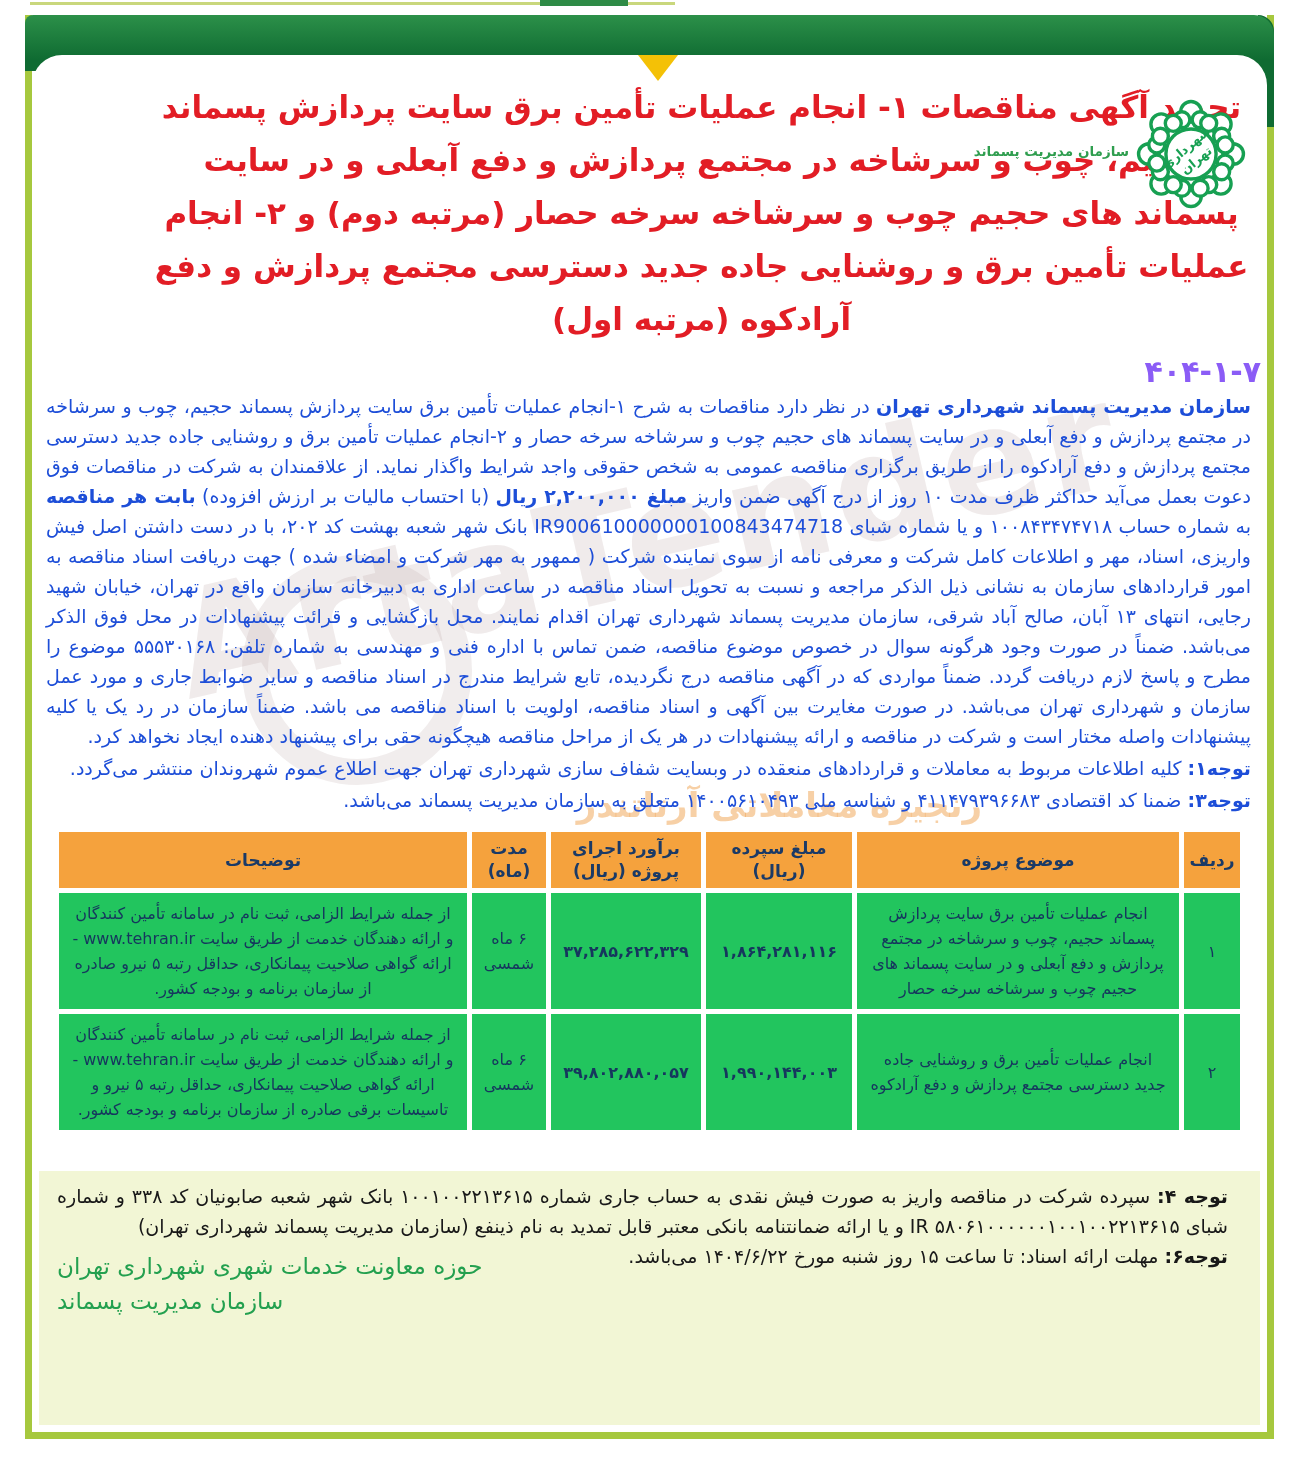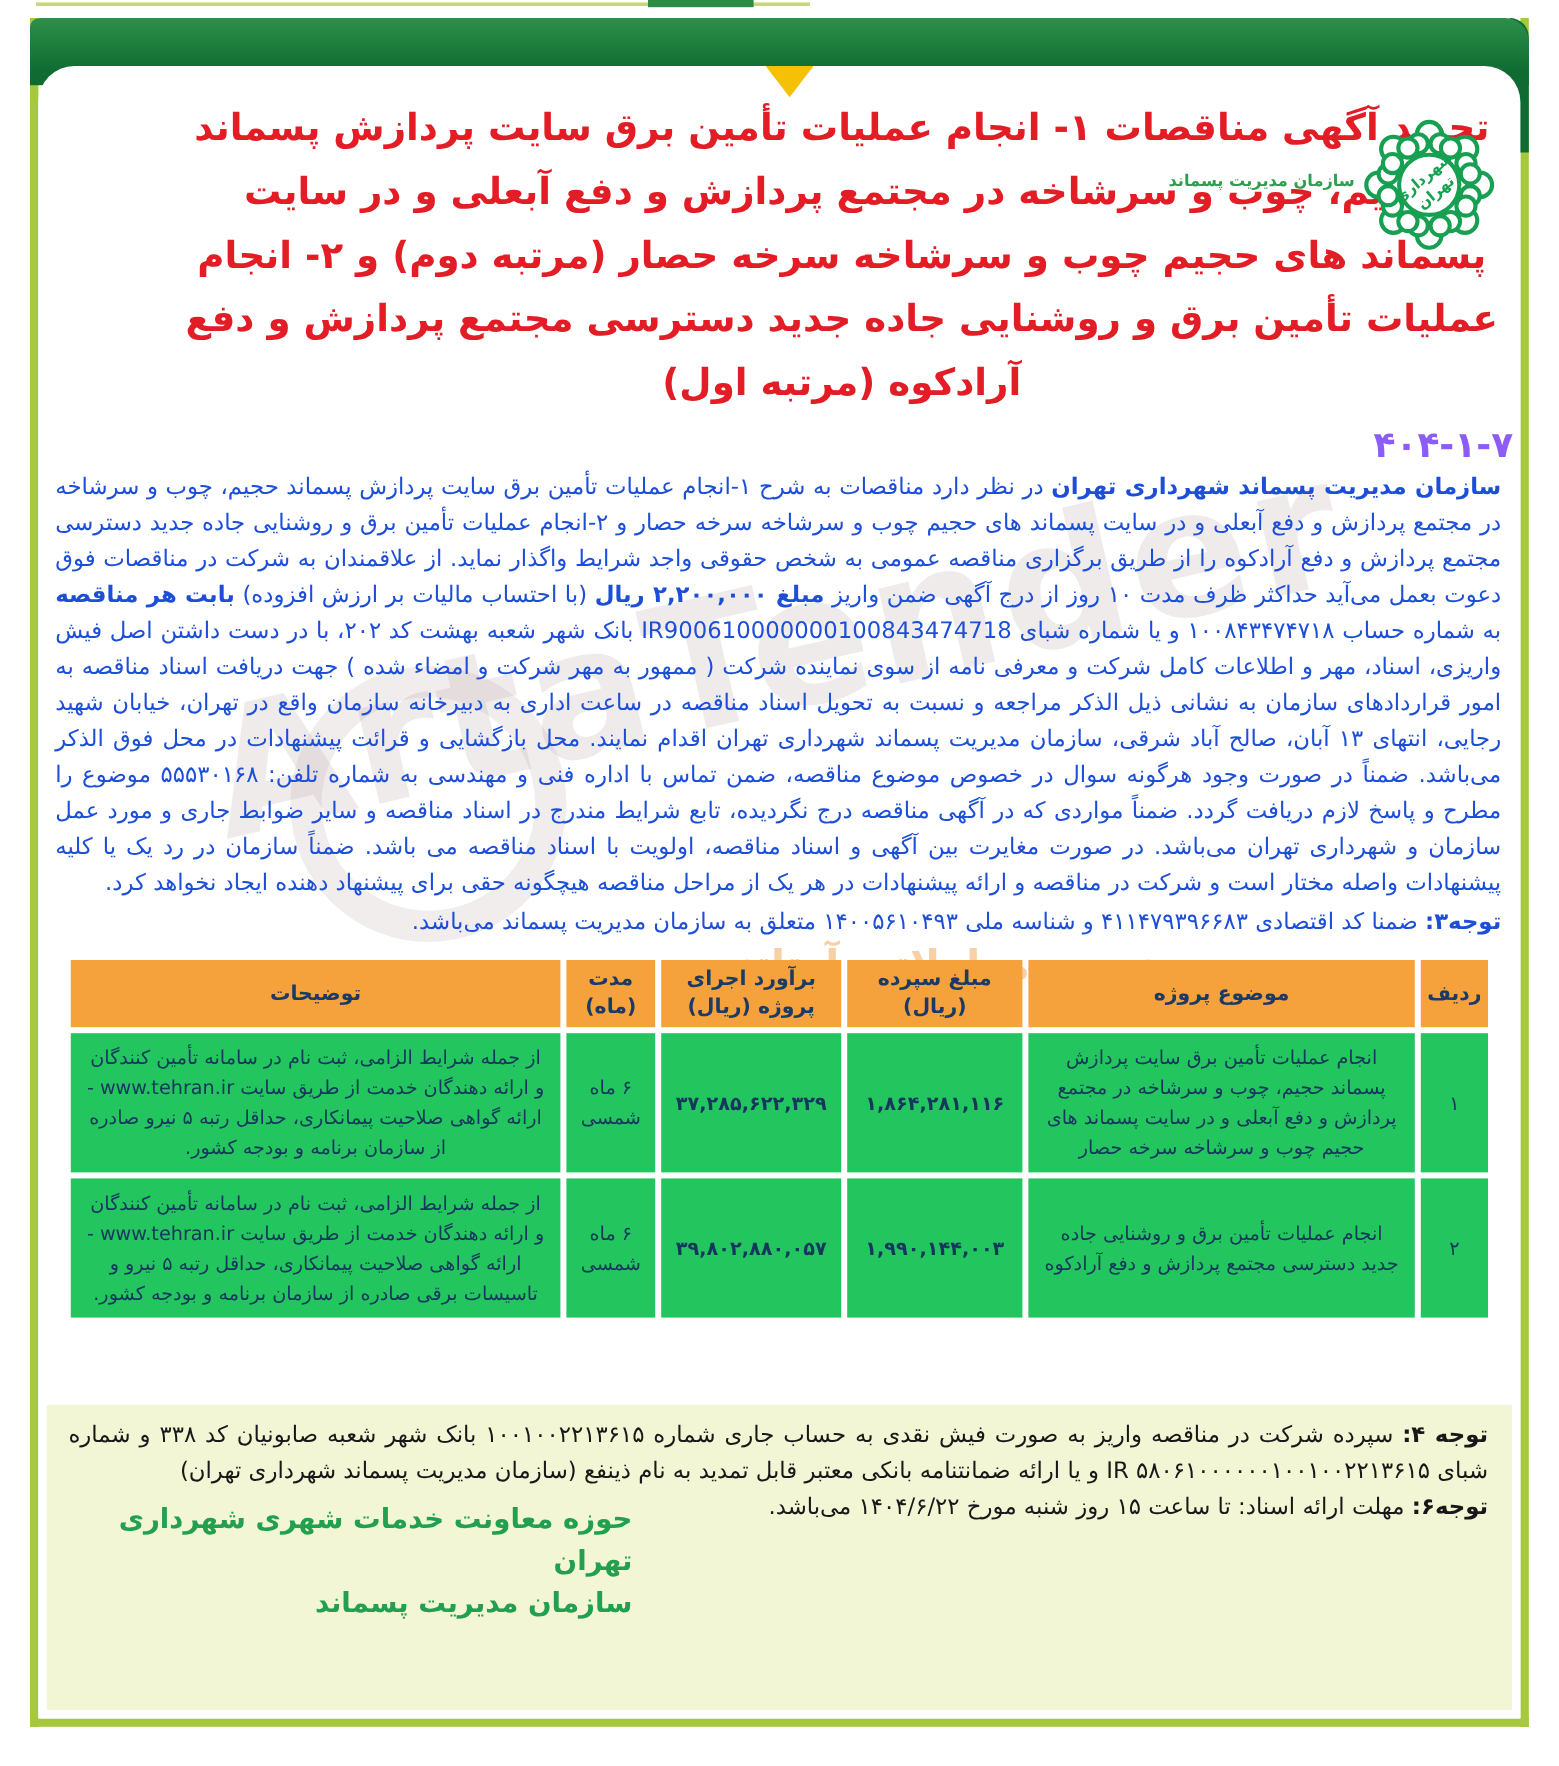--- a/index.html
+++ b/index.html
@@ -51,26 +51,26 @@
   table.tender { width:1191px; margin:12px auto 0; border-collapse:separate; border-spacing:5px; direction:rtl; }
   table.tender th { background:#f5a23d; color:#1b3a66; font-weight:bold; font-size:17px; line-height:23px;
                     text-align:center; vertical-align:middle; padding:5px 4px; }
   table.tender td { background:#22c55e; color:#16365e; font-size:16px; line-height:25px;
                     text-align:center; vertical-align:middle; padding:8px 10px; }
   td.numcell { font-size:16.5px; font-weight:bold; }
   td.desccell { text-align:justify; text-align-last:center; }
 
   
   .bottom-panel { position:absolute; left:7px; right:7px; bottom:7px; height:254px; background:#f2f6d5;
-                  z-index:2; direction:rtl; padding:10px 20px 0 18px; font-size:19px; line-height:30px;
+                  z-index:2; direction:rtl; padding:10px 32px 0 18px; font-size:19px; line-height:30px;
                   color:#181818; text-align:justify; }
   .bottom-panel b { font-weight:bold; }
   .last-row { display:flex; align-items:flex-start; }
   .last-row .n6 { flex:1; }
-  .signoff { width:470px; margin-top:8px; text-align:right; color:#23a04f; font-weight:700;
+  .signoff { width:470px; margin-top:8px; text-align:left; color:#23a04f; font-weight:400;
              font-size:23px; line-height:35px; }
 
   .logo-svg text { font-family:"DejaVu Sans", sans-serif; }
 </style>
 </head>
 <body>
 
 <div class="page">
 
   <div class="trim-line"></div>
@@ -141,20 +141,23 @@
             </svg>
           </div>
           <div class="logo-caption">سازمان مدیریت پسماند</div>
         </div>
 
         <div class="pub-date">۴۰۴-۱-۷</div>
 
         <div class="textcol">
           <div>
             <b>سازمان مدیریت پسماند شهرداری تهران</b><span> در نظر دارد مناقصات به شرح ۱-انجام عملیات تأمین برق سایت پردازش پسماند حجیم، چوب و سرشاخه در مجتمع پردازش و دفع آبعلی و در سایت پسماند های حجیم چوب و سرشاخه سرخه حصار و ۲-انجام عملیات تأمین برق و روشنایی جاده جدید دسترسی مجتمع پردازش و دفع آرادکوه را از طریق برگزاری مناقصه عمومی به شخص حقوقی واجد شرایط واگذار نماید. از علاقمندان به شرکت در مناقصات فوق دعوت بعمل می‌آید حداکثر ظرف مدت ۱۰ روز از درج آگهی ضمن واریز </span><b>مبلغ ۲,۲۰۰,۰۰۰ ریال</b><span> (با احتساب مالیات بر ارزش افزوده) </span><b>بابت هر مناقصه</b><span> به شماره حساب ۱۰۰۸۴۳۴۷۴۷۱۸ و یا شماره شبای IR900610000000100843474718 بانک شهر شعبه بهشت کد ۲۰۲، با در دست داشتن اصل فیش واریزی، اسناد، مهر و اطلاعات کامل شرکت و معرفی نامه از سوی نماینده شرکت ( ممهور به مهر شرکت و امضاء شده ) جهت دریافت اسناد مناقصه به امور قراردادهای سازمان به نشانی ذیل الذکر مراجعه و نسبت به تحویل اسناد مناقصه در ساعت اداری به دبیرخانه سازمان واقع در تهران، خیابان شهید رجایی، انتهای ۱۳ آبان، صالح آباد شرقی، سازمان مدیریت پسماند شهرداری تهران اقدام نمایند. محل بازگشایی و قرائت پیشنهادات در محل فوق الذکر می‌باشد. ضمناً در صورت وجود هرگونه سوال در خصوص موضوع مناقصه، ضمن تماس با اداره فنی و مهندسی به شماره تلفن: ۵۵۵۳۰۱۶۸ موضوع را مطرح و پاسخ لازم دریافت گردد. ضمناً مواردی که در آگهی مناقصه درج نگردیده، تابع شرایط مندرج در اسناد مناقصه و سایر ضوابط جاری و مورد عمل سازمان و شهرداری تهران می‌باشد. در صورت مغایرت بین آگهی و اسناد مناقصه، اولویت با اسناد مناقصه می باشد. ضمناً سازمان در رد یک یا کلیه پیشنهادات واصله مختار است و شرکت در مناقصه و ارائه پیشنهادات در هر یک از مراحل مناقصه هیچگونه حقی برای پیشنهاد دهنده ایجاد نخواهد کرد.</span>
+          </div>
+          <div class="note-line">
+            <b>توجه۱:</b><span> کلیه اطلاعات مربوط به معاملات و قراردادهای منعقده در وبسایت شفاف سازی شهرداری تهران جهت اطلاع عموم شهروندان منتشر می‌گردد.</span>
           </div>
           <div class="note-line">
             <b>توجه۳:</b><span> ضمنا کد اقتصادی ۴۱۱۴۷۹۳۹۶۶۸۳ و شناسه ملی ۱۴۰۰۵۶۱۰۴۹۳ متعلق به سازمان مدیریت پسماند می‌باشد.</span>
           </div>
         </div>
 
         <table class="tender">
           <colgroup>
             <col style="width:56px">
               <col style="width:322px">

